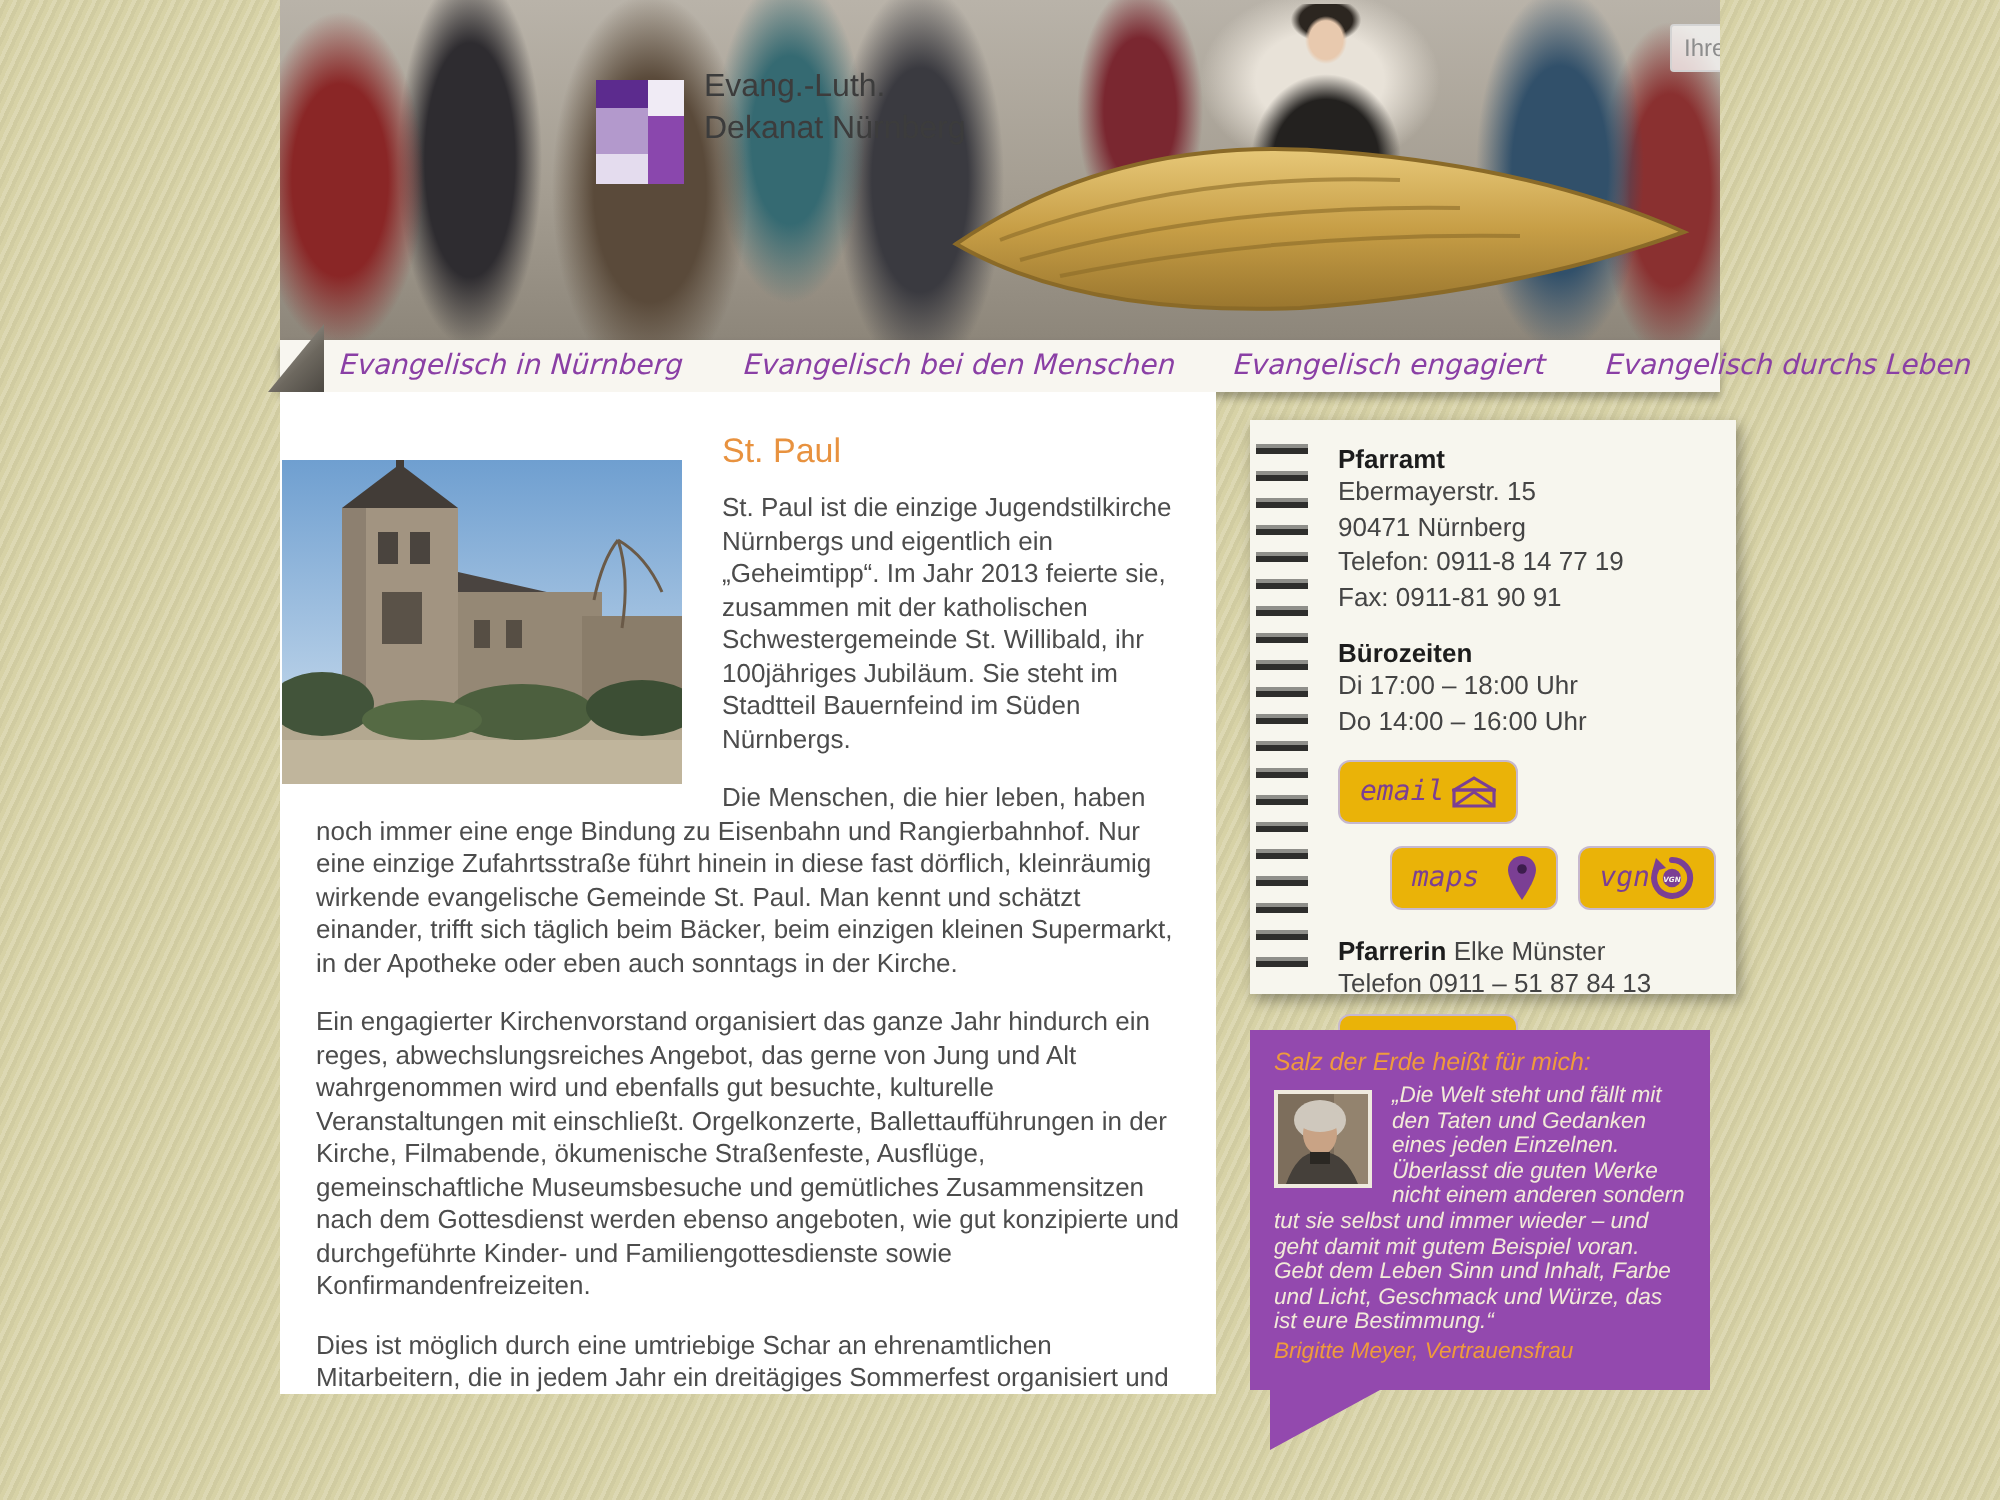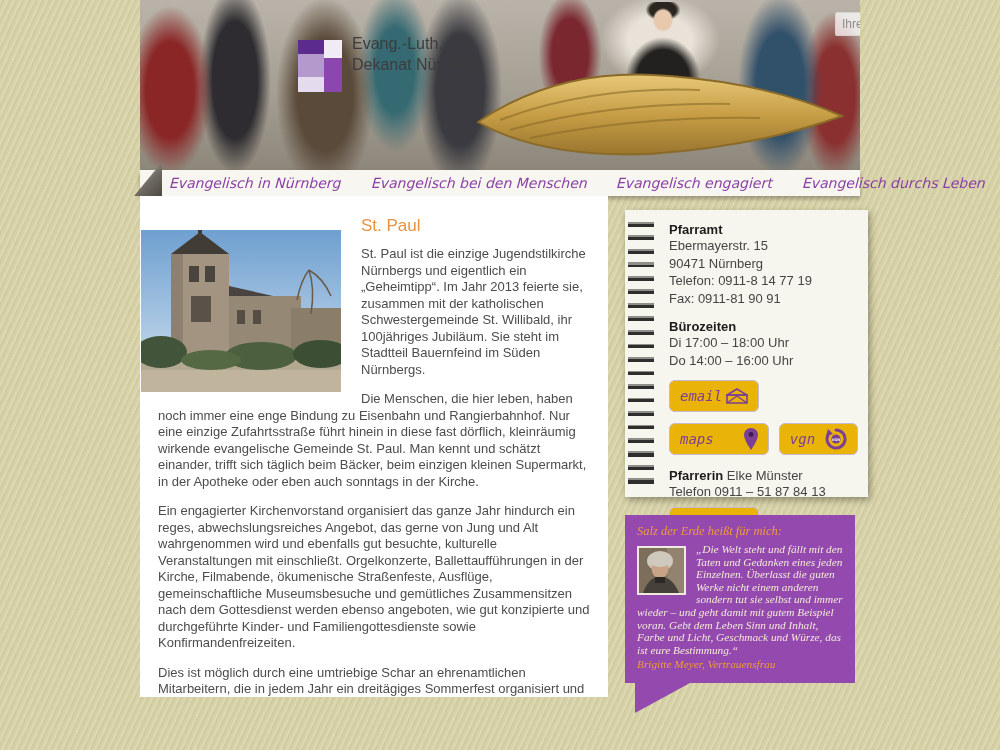--- a/index.html
+++ b/index.html
@@ -70,26 +70,26 @@
       repeating-linear-gradient(to bottom, transparent 0 4px, #8f8f8a 4px 6px, #2e2e2c 6px 9px, transparent 9px 13.5px);
   }
   .nb-heading{font-weight:bold;color:#1c1c1c;margin:0;}
   .nb-line{line-height:17.5px;}
   .nb-gap{height:12px;}
   .btn{display:flex;align-items:center;justify-content:space-between;background:#eab308;border:1px solid #c6b8cf;
     border-radius:6px;height:32px;padding:0 10px;cursor:pointer;box-sizing:border-box;
     color:#7b3f94;font-family:"DejaVu Sans Mono",monospace;font-style:italic;font-size:14px;}
   .btn-email{width:90px;margin-top:11px;}
   .btn-row{display:flex;gap:10px;margin-top:11px;}
-  .btn-maps{width:116px;}
+  .btn-maps{width:116px;margin-left:26px;}
   .btn-vgn{width:91px;}
   .nb-pastor{margin-top:13px;}
   
   .quote-box{position:absolute;left:625px;top:515px;width:230px;background:#9349ae;box-sizing:border-box;
-    padding:9px 12px 12px;color:#f2ead8;font-family:Liberation Serif, serif;font-style:italic;}
+    padding:9px 12px 12px;color:#f2ead8;font-family:Liberation Sans, sans-serif;font-style:italic;}
   .quote-box::after{content:"";position:absolute;left:10px;bottom:-30px;width:0;height:0;
     border-top:30px solid #9349ae;border-right:55px solid transparent;}
   .quote-title{color:#ef9b3c;font-size:12.5px;margin:0 0 4px;}
   .portrait{float:left;width:45px;height:45px;border:2px solid #efeade;margin:3px 10px 2px 0;display:block;}
   .quote-text{font-size:11.3px;line-height:12.6px;margin:0;}
   .quote-attrib{color:#ef9b3c;font-size:11.3px;line-height:12.6px;margin:2px 0 0;}
 </style>
 </head>
 <body>
 

